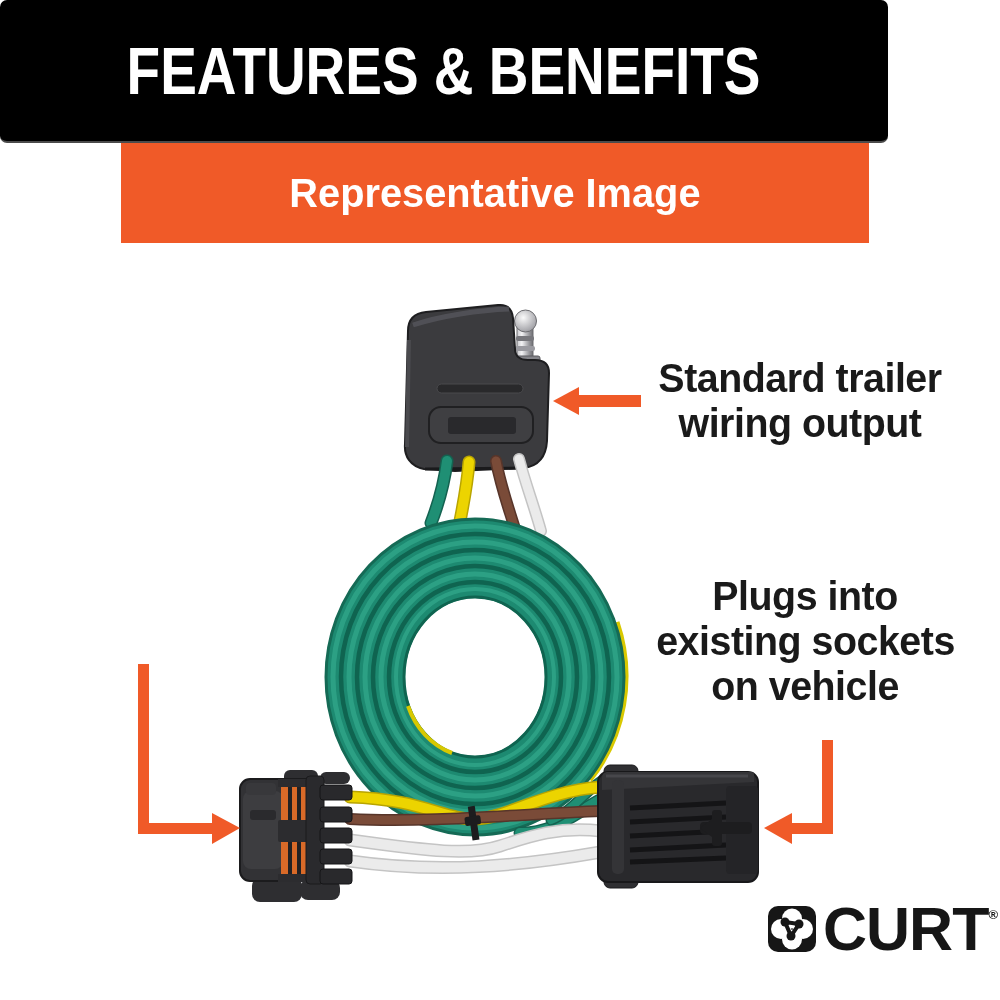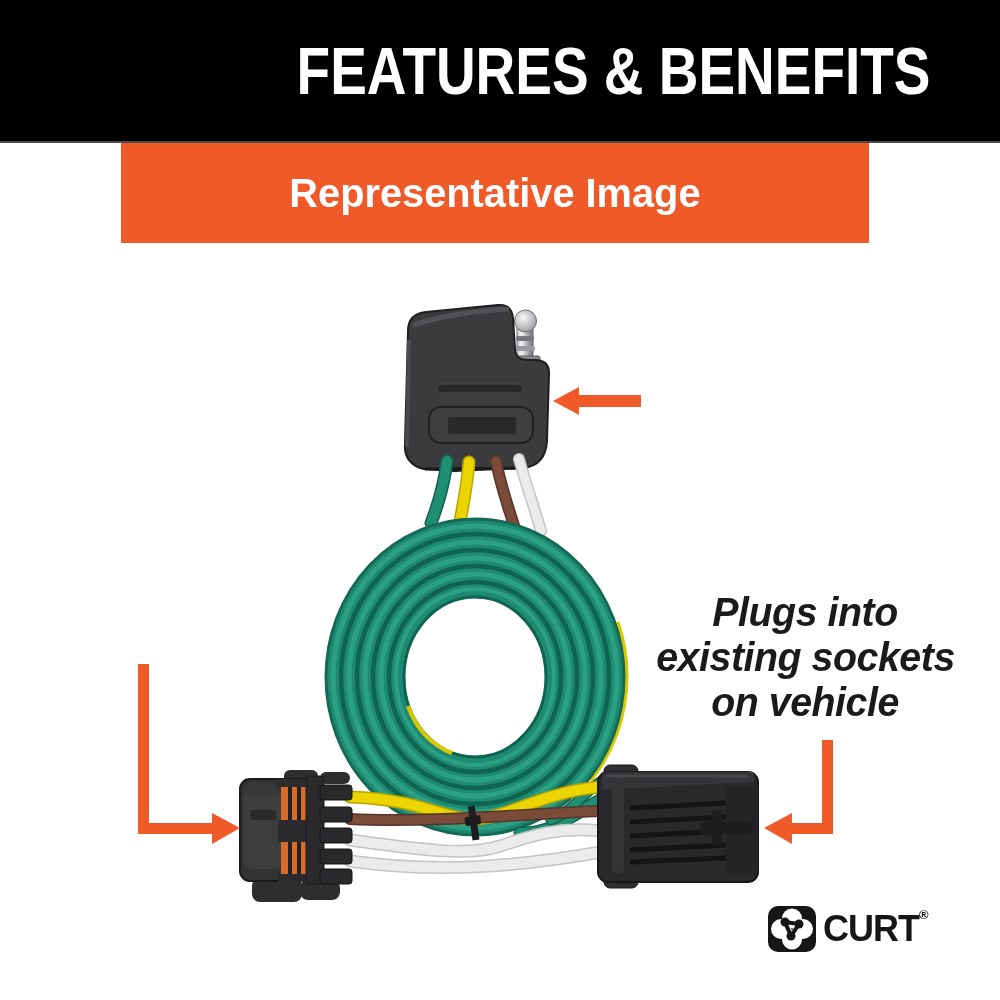--- a/index.html
+++ b/index.html
@@ -2,23 +2,23 @@
 <html style="--accent: #f05a28; --header-bg: #000000; --header-text: #ffffff; --wire-green: #1f8f74; --wire-yellow: #ecd400; --wire-brown: #7a4b38; --wire-white: #ebebeb; --connector-black: #2e2e30; --seal-orange: #d96a28;"><head>
 <meta charset="utf-8">
 <style>
   html,body{margin:0;padding:0;background:#ffffff;}
   .page{
     position:relative;width:1000px;height:1000px;overflow:hidden;
     background:#ffffff;font-family:"Liberation Sans","DejaVu Sans",sans-serif;
   }
   
   .header{
-    position:absolute;left:0;top:0;width:1000px;height:141px;
+    position:absolute;left:0;top:0;width:888px;height:141px;
     background:var(--header-bg,#000);border-bottom:2px solid #4b4b4b;
-    display:flex;align-items:center;justify-content:flex-end;
+    display:flex;align-items:center;justify-content:center;border-radius:7px;
   }
   .header h1{
     margin:0;color:var(--header-text,#fff);font-size:67px;font-weight:bold;
     letter-spacing:0;white-space:nowrap;transform:scaleX(0.82);transform-origin:center;
   }
   
   .subheader{
     position:absolute;left:121px;top:143px;width:748px;height:100px;
     background:var(--accent,#f05a28);
     display:flex;align-items:center;justify-content:center;
@@ -28,28 +28,28 @@
     transform:scaleX(0.97);transform-origin:center;
   }
   
   .callout{
     position:absolute;text-align:center;color:#1a1a1a;
     font-size:41px;font-weight:bold;line-height:45px;letter-spacing:-0.5px;
   }
   .callout .ln{display:block;transform:scaleX(0.96);transform-origin:center;white-space:nowrap;}
   .co-standard{left:640px;top:356px;width:320px;}
   .co-plug{left:20px;top:565px;width:314px;}
-  .co-plugs{left:650px;top:590px;width:310px;font-style:italic;}
+  .co-plugs{left:650px;top:574px;width:310px;}
   
   .illustration{position:absolute;left:0;top:0;}
   
   .logo{position:absolute;left:768px;top:906px;display:flex;align-items:flex-start;}
   .logo svg{display:block;margin-right:7px;}
   .logo .brand{
-    color:#161616;font-size:36px;font-weight:bold;line-height:46px;letter-spacing:-1px;
+    color:#161616;font-size:61px;font-weight:bold;line-height:46px;letter-spacing:-1px;
     transform:scaleX(1.0);transform-origin:left center;
   }
   .logo .reg{color:#161616;font-size:13px;font-weight:bold;line-height:14px;margin-top:2px;}
   
   .wgreen{stroke:var(--wire-green,#1f8f74);}
   .wyellow{stroke:var(--wire-yellow,#ecd400);}
   .wbrown{stroke:var(--wire-brown,#7a4b38);}
   .wwhite{stroke:var(--wire-white,#ebebeb);}
   .accfill{fill:var(--accent,#f05a28);}
 </style>
@@ -200,20 +200,24 @@
       <rect class="accfill" x="138" y="823" width="74" height="11"></rect>
       <polygon class="accfill" points="240,828 212,813 212,844"></polygon>
     </g>
     <g>
       <rect class="accfill" x="822" y="740" width="11" height="94"></rect>
       <rect class="accfill" x="791" y="823" width="42" height="11"></rect>
       <polygon class="accfill" points="764,828 792,813 792,844"></polygon>
     </g>
   </svg>
 
+  <div class="callout co-standard">
+    <span class="ln">Standard trailer</span>
+    <span class="ln">wiring output</span>
+  </div>
 
 
   <div class="callout co-plugs">
     <span class="ln">Plugs into</span>
     <span class="ln">existing sockets</span>
     <span class="ln">on vehicle</span>
   </div>
 
   <div class="logo">
     <svg width="48" height="46" viewBox="0 0 48 46">

